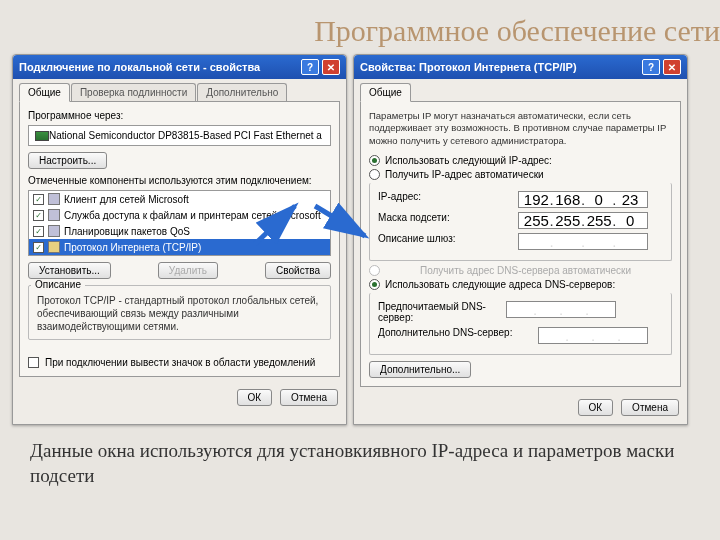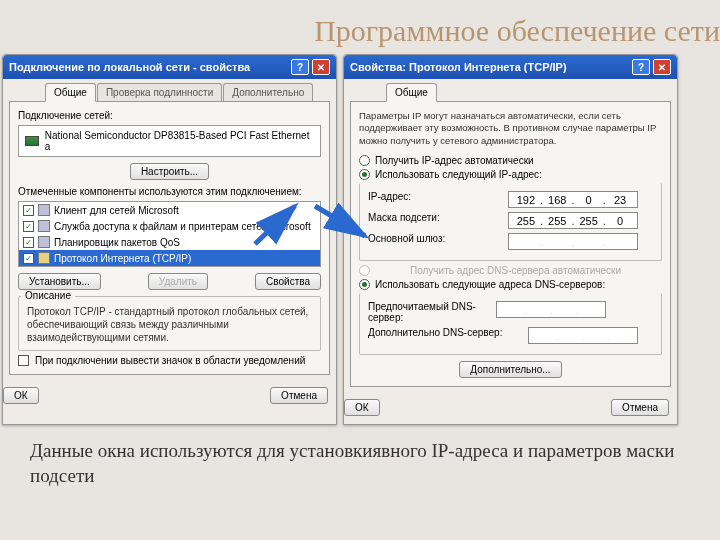--- a/index.html
+++ b/index.html
@@ -15,21 +15,21 @@
   .slide-title {
     font-family: Georgia, 'Times New Roman', serif;
     font-size: 30px;
     color: #b8956f;
     text-align: right;
     padding: 14px 0 6px 0;
   }
   .windows {
     display: flex;
     gap: 6px;
-    padding: 0 2px;
+    padding: 0 12px;
     position: relative;
   }
   .win {
     background: #efece7;
     border: 1px solid #999;
     width: 335px;
     border-radius: 4px 4px 0 0;
     box-shadow: 0 1px 3px rgba(0,0,0,.3);
   }
   .titlebar {
@@ -83,49 +83,47 @@
     font-size: 10px;
     border-radius: 3px 3px 0 0;
     margin-right: 1px;
     position: relative;
   }
   .tab.active {
     background: #f7f5f1;
     z-index: 2;
     border-bottom: 1px solid #f7f5f1;
     margin-bottom: -1px;
-    margin-left: 36px;
   }
   .tab.inactive {
     background: #e8e5e0;
     color: #555;
   }
   .panel {
     border: 1px solid #999;
     margin: 0 6px 6px 6px;
     background: #f7f5f1;
     padding: 8px;
   }
   .lbl { font-size: 10px; }
   .adapter-box {
     border: 1px solid #999;
     background: #fff;
     padding: 4px 6px;
     display: flex;
     align-items: center;
-    gap: 6px;
     margin: 4px 0 6px 0;
     font-size: 10px;
   }
   .nic-icon {
     width: 14px; height: 10px;
     background: linear-gradient(#3a9040, #2a7030);
     border: 1px solid #444;
   }
-  .row-right { text-align: center; }
+  .row-right { text-align: left; }
   .btn {
     background: linear-gradient(#fafafa,#e0e0e0);
     border: 1px solid #888;
     border-radius: 3px;
     padding: 2px 10px;
     font-size: 10px;
     display: inline-block;
     cursor: pointer;
   }
   .btn.disabled { color: #aaa; }
@@ -171,22 +169,22 @@
   }
   .group > .legend {
     position: absolute;
     top: -7px;
     left: 2px;
     background: #f7f5f1;
     padding: 0 4px;
     font-size: 10px;
   }
   .desc { font-size: 10px; color: #333; line-height: 1.3; }
-  .chk-line { display: flex; align-items: center; gap: 6px; margin-top: 4px; font-size: 10px; }
-  .dlg-btns { display: flex; justify-content: space-between; gap: 16px; padding: 6px 8px 8px 0; }
+  .chk-line { display: flex; align-items: center; gap: 6px; margin-top: 17px; font-size: 10px; }
+  .dlg-btns { display: flex; justify-content: flex-end; gap: 8px; padding: 6px 8px 8px 0; }
   
   .explain {
     font-size: 9.5px;
     line-height: 1.3;
     color: #333;
     margin-bottom: 8px;
   }
   .radio-row {
     display: flex;
     align-items: center;
@@ -219,21 +217,21 @@
   }
   .field-row .flabel { width: 140px; }
   .ip-input {
     border: 1px solid #888;
     background: #fff;
     width: 130px;
     height: 17px;
     display: flex;
     align-items: center;
     justify-content: space-around;
-    font-size: 11px;
+    font-size: 15px;
     padding: 0 4px;
   }
   .ip-input span { width: 24px; text-align: center; }
   .ip-input .dot { width: 4px; text-align: center; color: #333; }
   .ip-input.empty span { color: #ddd; }
   .caption {
     font-family: Georgia, 'Times New Roman', serif;
     font-size: 19px;
     color: #333;
     padding: 14px 30px 0 30px;
@@ -260,21 +258,21 @@
       <span class="spacer"></span>
       <span class="qmark-btn">?</span>
       <span class="close-btn">✕</span>
     </div>
     <div class="tabs">
       <div class="tab active">Общие</div>
       <div class="tab inactive">Проверка подлинности</div>
       <div class="tab inactive">Дополнительно</div>
     </div>
     <div class="panel">
-      <div class="lbl">Подключение сетей:</div>
+      <div class="lbl">Программное через:</div>
       <div class="adapter-box">
         <span class="nic-icon"></span>
         <span>National Semiconductor DP83815-Based PCI Fast Ethernet a</span>
       </div>
       <div class="row-right">
         <span class="btn">Настроить...</span>
       </div>
       <div class="lbl" style="margin-top:6px">Отмеченные компоненты используются этим подключением:</div>
       <div class="list-box">
         <div class="li">
@@ -325,26 +323,26 @@
       <span class="qmark-btn">?</span>
       <span class="close-btn">✕</span>
     </div>
     <div class="tabs">
       <div class="tab active">Общие</div>
     </div>
     <div class="panel">
       <div class="explain">Параметры IP могут назначаться автоматически, если сеть поддерживает эту возможность. В противном случае параметры IP можно получить у сетевого администратора.</div>
 
       <div class="radio-row">
+        <span class="radio on"></span>
+        <span>Использовать следующий IP-адрес:</span>
+      </div>
+      <div class="radio-row">
         <span class="radio"></span>
         <span>Получить IP-адрес автоматически</span>
-      </div>
-      <div class="radio-row">
-        <span class="radio on"></span>
-        <span>Использовать следующий IP-адрес:</span>
       </div>
 
       <div class="group" style="border-top:none;margin-top:0;padding-top:4px">
         <div class="field-row">
           <span class="flabel">IP-адрес:</span>
           <span class="ip-input">
             <span>192</span>
               <span class="dot">.</span>
             <span>168</span>
               <span class="dot">.</span>
@@ -359,21 +357,21 @@
             <span>255</span>
               <span class="dot">.</span>
             <span>255</span>
               <span class="dot">.</span>
             <span>255</span>
               <span class="dot">.</span>
             <span>0</span>
           </span>
         </div>
         <div class="field-row">
-          <span class="flabel">Основной шлюз:</span>
+          <span class="flabel">Описание шлюз:</span>
           <span class="ip-input empty">
             <span></span>
               <span class="dot">.</span>
               <span></span>
               <span class="dot">.</span>
               <span></span>
               <span class="dot">.</span>
               <span></span>
           </span>
         </div>

